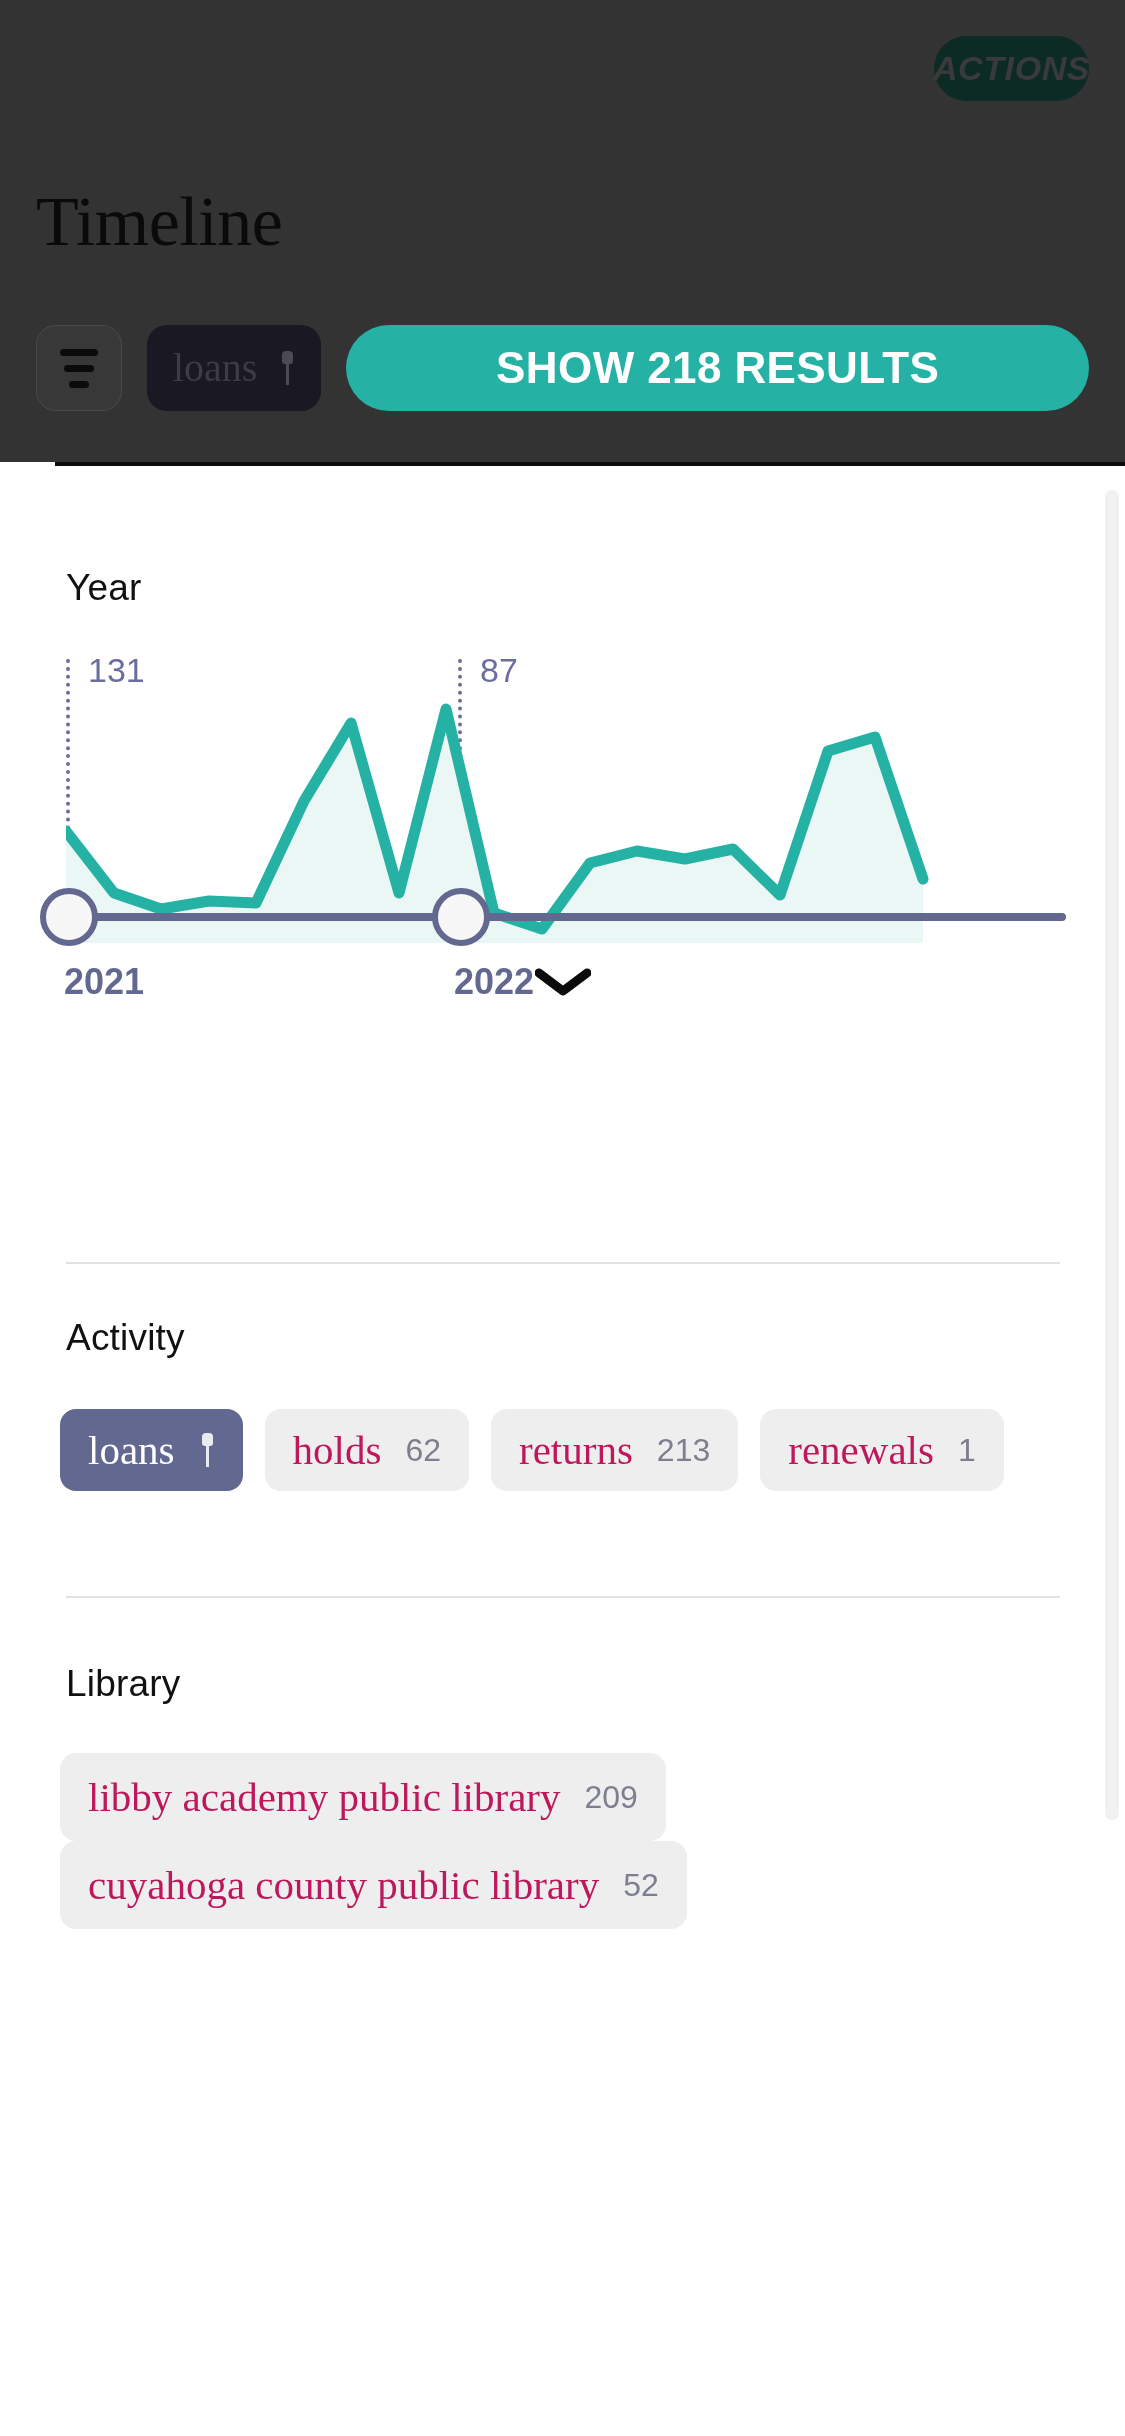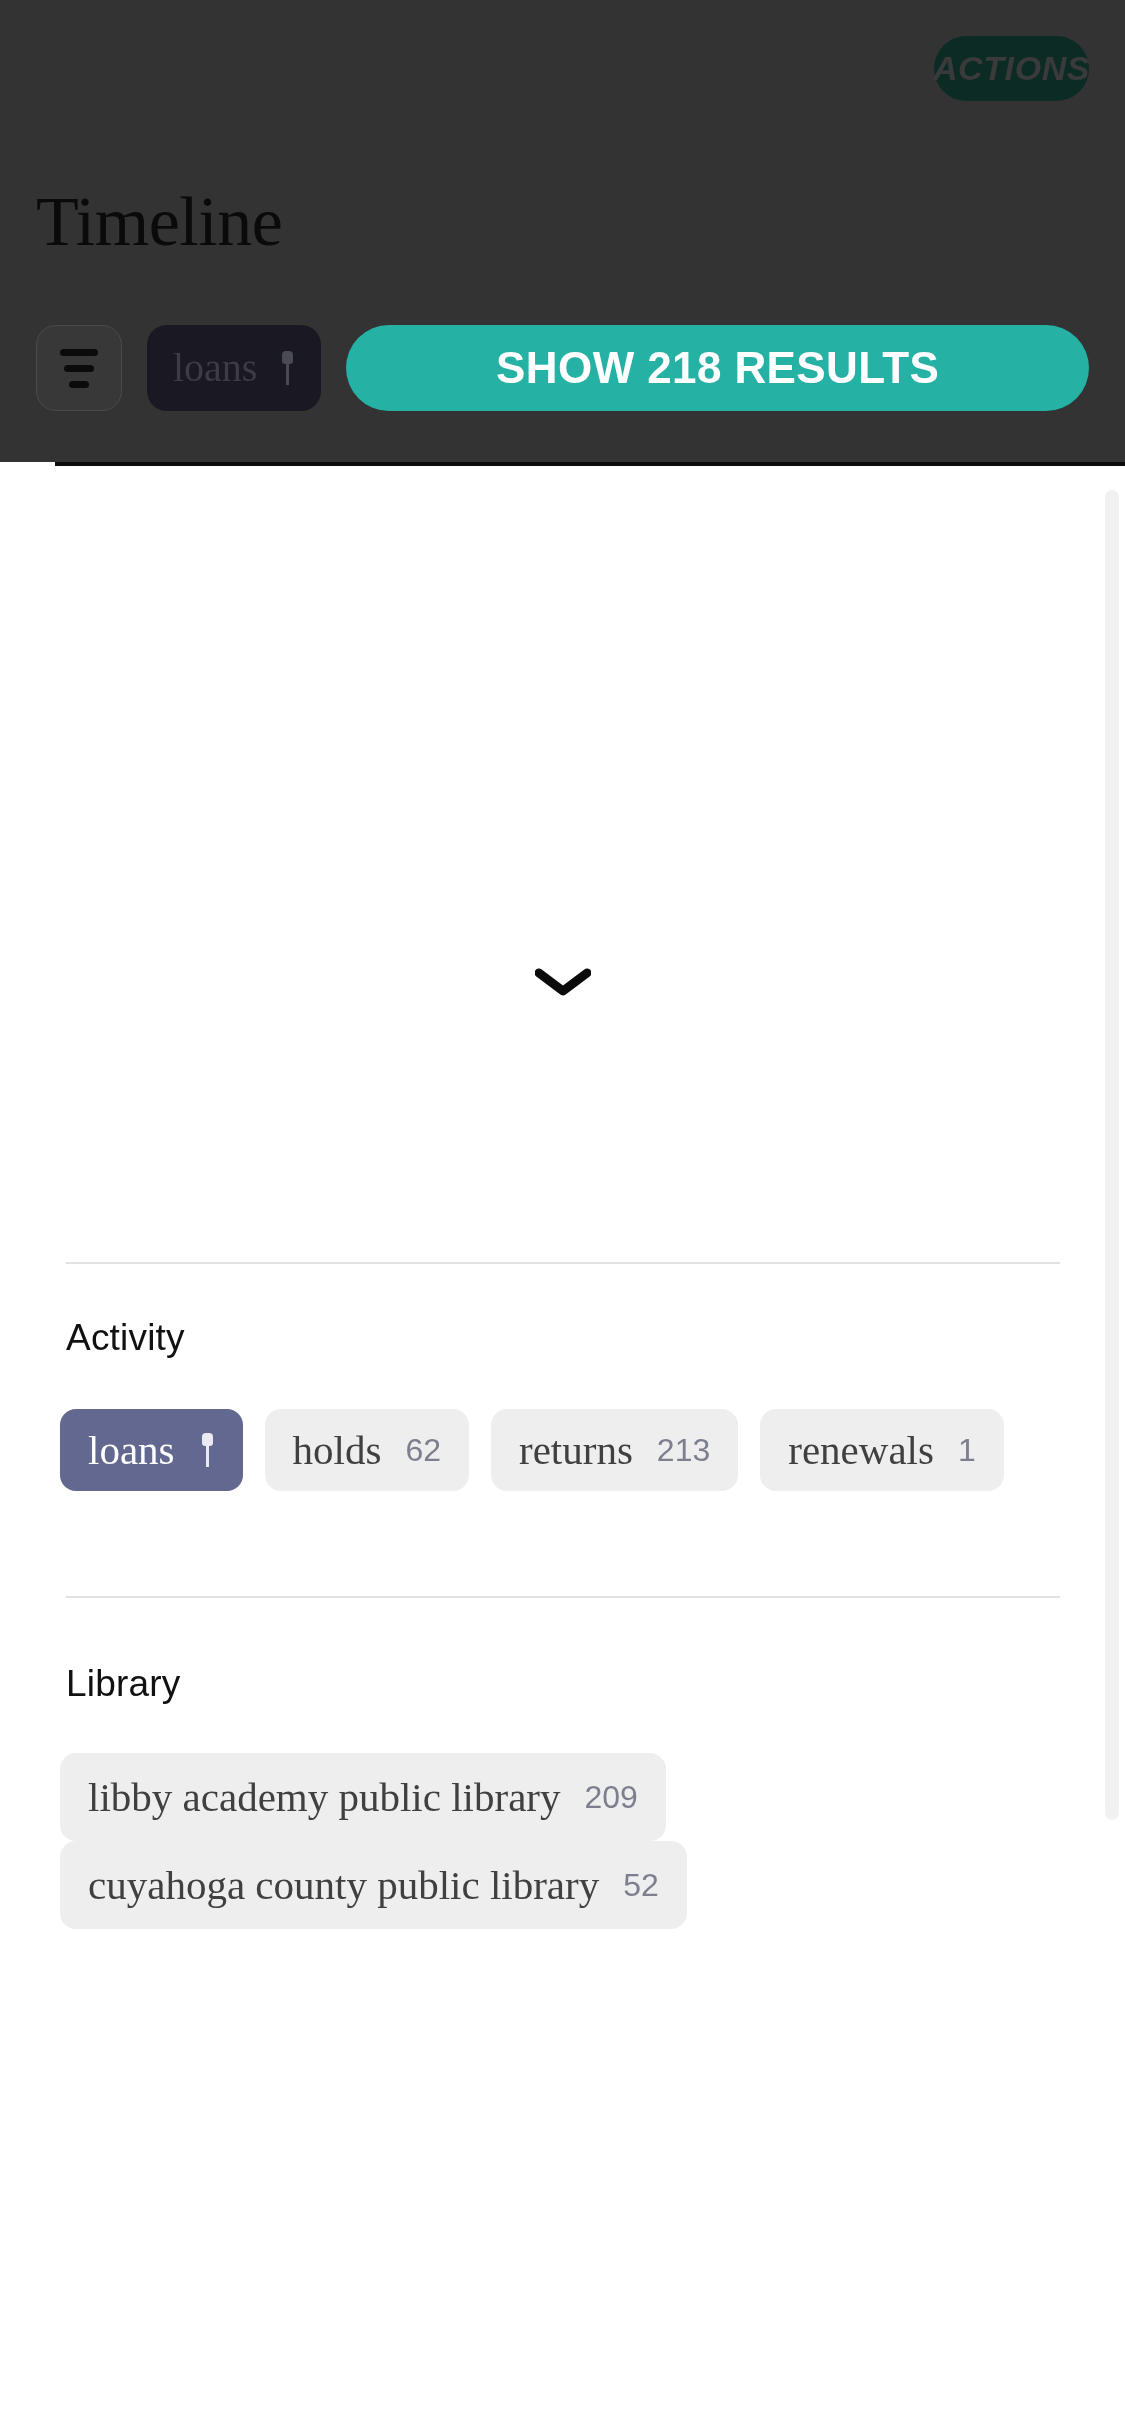--- a/index.html
+++ b/index.html
@@ -275,21 +275,21 @@
     height: 82px;
     padding: 0 28px;
     border-radius: 16px;
     background: #eeeeef;
     white-space: nowrap;
     vertical-align: top;
   }
   .pill .p-label {
     font-family: "Liberation Serif", serif;
     font-size: 41px;
-    color: #404040;
+    color: #be185d;
     line-height: 1;
   }
   .pill .p-count {
     font-family: "Liberation Sans", sans-serif;
     font-size: 32px;
     color: #7d7f8e;
     line-height: 1;
   }
   .pill.selected {
     background: #62688f;
@@ -345,20 +345,48 @@
 
 <div id="app">
 
   <div class="panel">
     <div class="panel-divider-top"></div>
 
     <svg class="collapse-chevron" viewBox="0 0 56 30">
       <polyline points="4,6 28,24 52,6" fill="none" stroke="#0b0b0b" stroke-width="9" stroke-linecap="round" stroke-linejoin="round"></polyline>
     </svg>
 
+    <div class="year-block">
+      <div class="section-label year-title">Year</div>
+
+      <div class="chart-wrap">
+
+        <div class="tick-dotted" style="left:0px;"></div>
+        <div class="tick-label" style="left:22px;">131</div>
+
+        <div class="tick-dotted" style="left:392px;"></div>
+        <div class="tick-label" style="left:414px;">87</div>
+
+        <svg class="spark-svg" viewBox="0 0 1000 262" preserveAspectRatio="none">
+          <path d="M0,150 L48,212 L95,228 L143,220 L190,222 L238,120 L285,42 L333,212
+                   L380,28 L428,232 L476,248 L524,182 L571,170 L619,178 L667,168 L714,214
+                   L762,70 L809,56 L857,198 L857,262 L0,262 Z" fill="#eaf7f4" stroke="none"></path>
+          <polyline points="0,150 48,212 95,228 143,220 190,222 238,120 285,42 333,212
+                            380,28 428,232 476,248 524,182 571,170 619,178 667,168 714,214
+                            762,70 809,56 857,198" fill="none" stroke="#25b2a5" stroke-width="11" stroke-linejoin="round" stroke-linecap="round"></polyline>
+        </svg>
+
+        <div class="slider-track"></div>
+        <div class="slider-knob knob-left"></div>
+        <div class="slider-knob knob-right"></div>
+
+        <div class="year-tick" style="left:-2px;">2021</div>
+        <div class="year-tick" style="left:388px;">2022</div>
+      </div>
+    </div>
 
     <div class="hr" style="top:800px;"></div>
 
     <div class="activity-block">
       <div class="section-label activity-title">Activity</div>
 
       <div class="pill-row" style="top:92px;">
 
         <div class="pill selected">
           <span class="p-label">loans</span>

